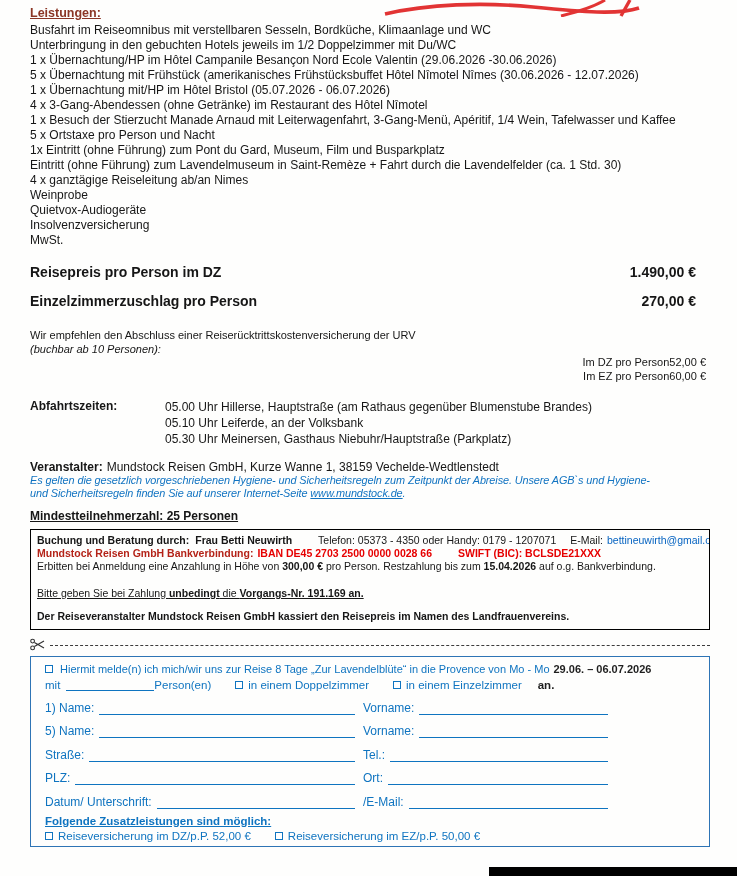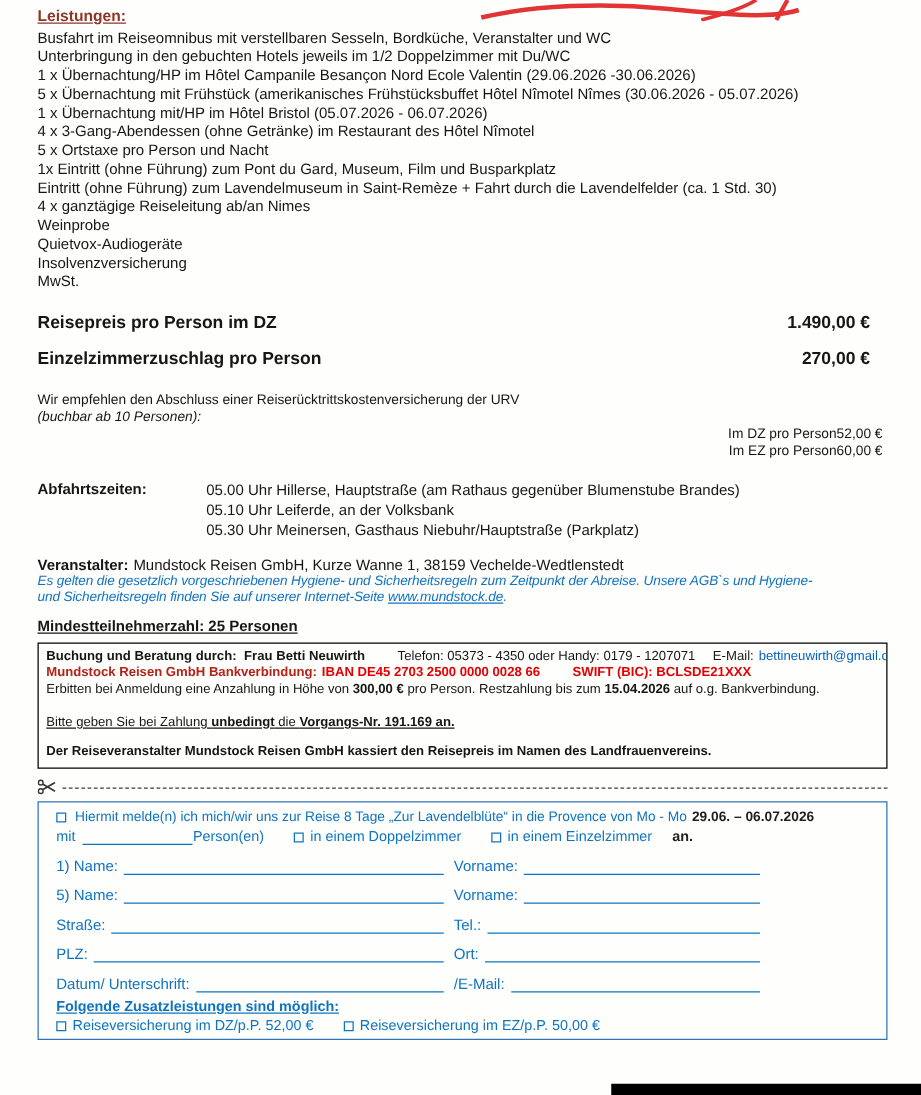--- a/index.html
+++ b/index.html
@@ -70,26 +70,27 @@
 
   <svg class="logo-swoosh" viewBox="0 0 258 17">
     <path d="M2 14 C 45 4, 100 2, 150 7 S 235 15, 256 8" stroke="#e23434" stroke-width="3.6" fill="none"></path>
     <path d="M178 16 C 198 11, 214 5, 222 0" stroke="#e23434" stroke-width="3" fill="none"></path>
     <path d="M238 16 L 247 0" stroke="#e23434" stroke-width="3.4" fill="none"></path>
   </svg>
 
   <div class="head">Leistungen:</div>
 
   <div class="list">
-    <div>Busfahrt im Reiseomnibus mit verstellbaren Sesseln, Bordküche, Veranstalter und WC</div>
+    <div>Busfahrt im Reiseomnibus mit verstellbaren Sesseln, Bordküche, Klimaanlage und WC</div>
     <div>Unterbringung in den gebuchten Hotels jeweils im 1/2 Doppelzimmer mit Du/WC</div>
     <div>1 x Übernachtung/HP im Hôtel Campanile Besançon Nord Ecole Valentin (29.06.2026 -30.06.2026)</div>
-    <div>5 x Übernachtung mit Frühstück (amerikanisches Frühstücksbuffet Hôtel Nîmotel Nîmes (30.06.2026 - 05.07.2026)</div>
+    <div>5 x Übernachtung mit Frühstück (amerikanisches Frühstücksbuffet Hôtel Nîmotel Nîmes (30.06.2026 - 12.07.2026)</div>
     <div>1 x Übernachtung mit/HP im Hôtel Bristol (05.07.2026 - 06.07.2026)</div>
     <div>4 x 3-Gang-Abendessen (ohne Getränke) im Restaurant des Hôtel Nîmotel</div>
+    <div>1 x Besuch der Stierzucht Manade Arnaud mit Leiterwagenfahrt, 3-Gang-Menü, Apéritif, 1/4 Wein, Tafelwasser und Kaffee</div>
     <div>5 x Ortstaxe pro Person und Nacht</div>
     <div>1x Eintritt (ohne Führung) zum Pont du Gard, Museum, Film und Busparkplatz</div>
     <div>Eintritt (ohne Führung) zum Lavendelmuseum in Saint-Remèze + Fahrt durch die Lavendelfelder (ca. 1 Std. 30)</div>
     <div>4 x ganztägige Reiseleitung ab/an Nimes</div>
     <div>Weinprobe</div>
     <div>Quietvox-Audiogeräte</div>
     <div>Insolvenzversicherung</div>
     <div>MwSt.</div>
   </div>
 

